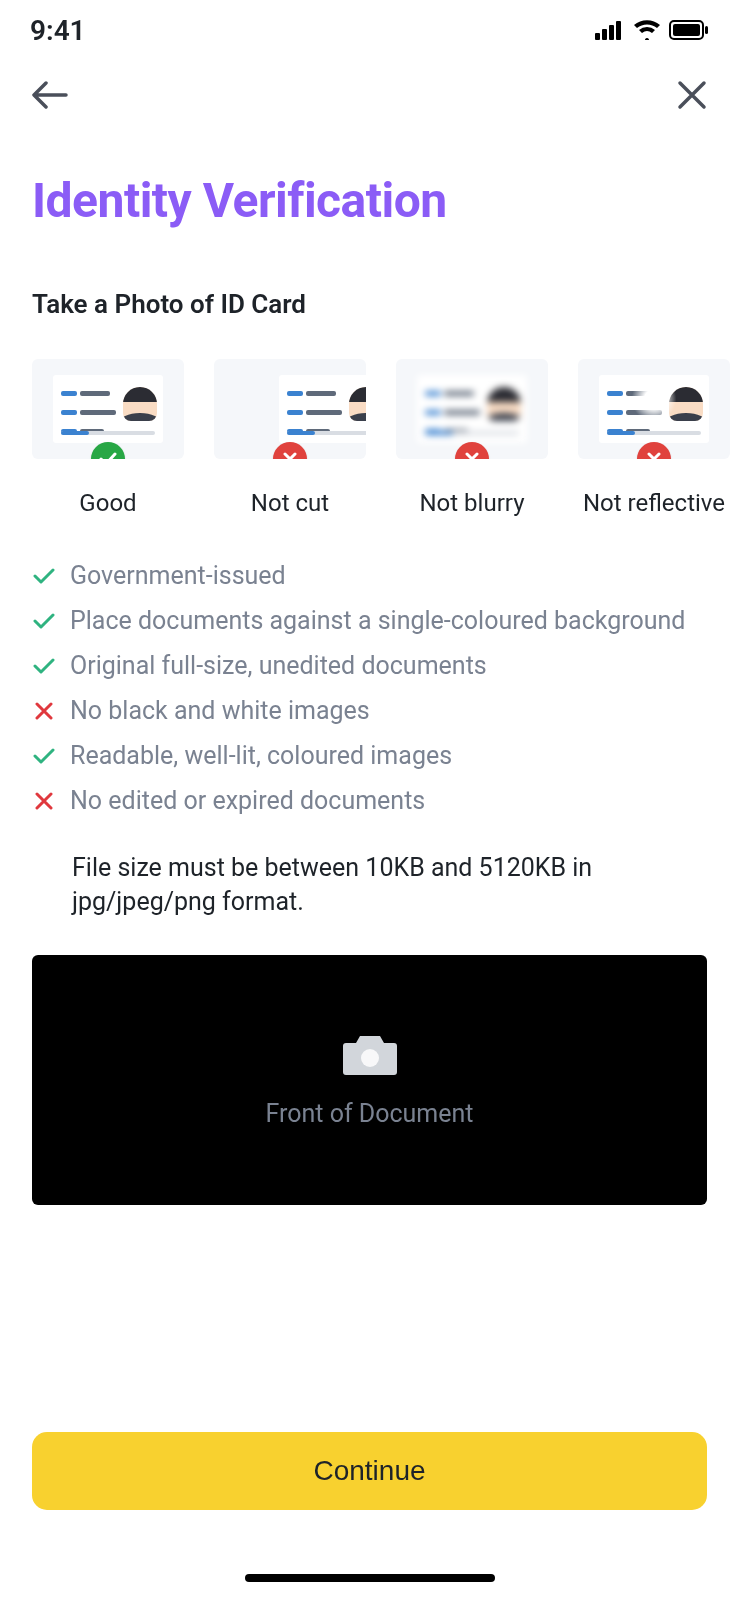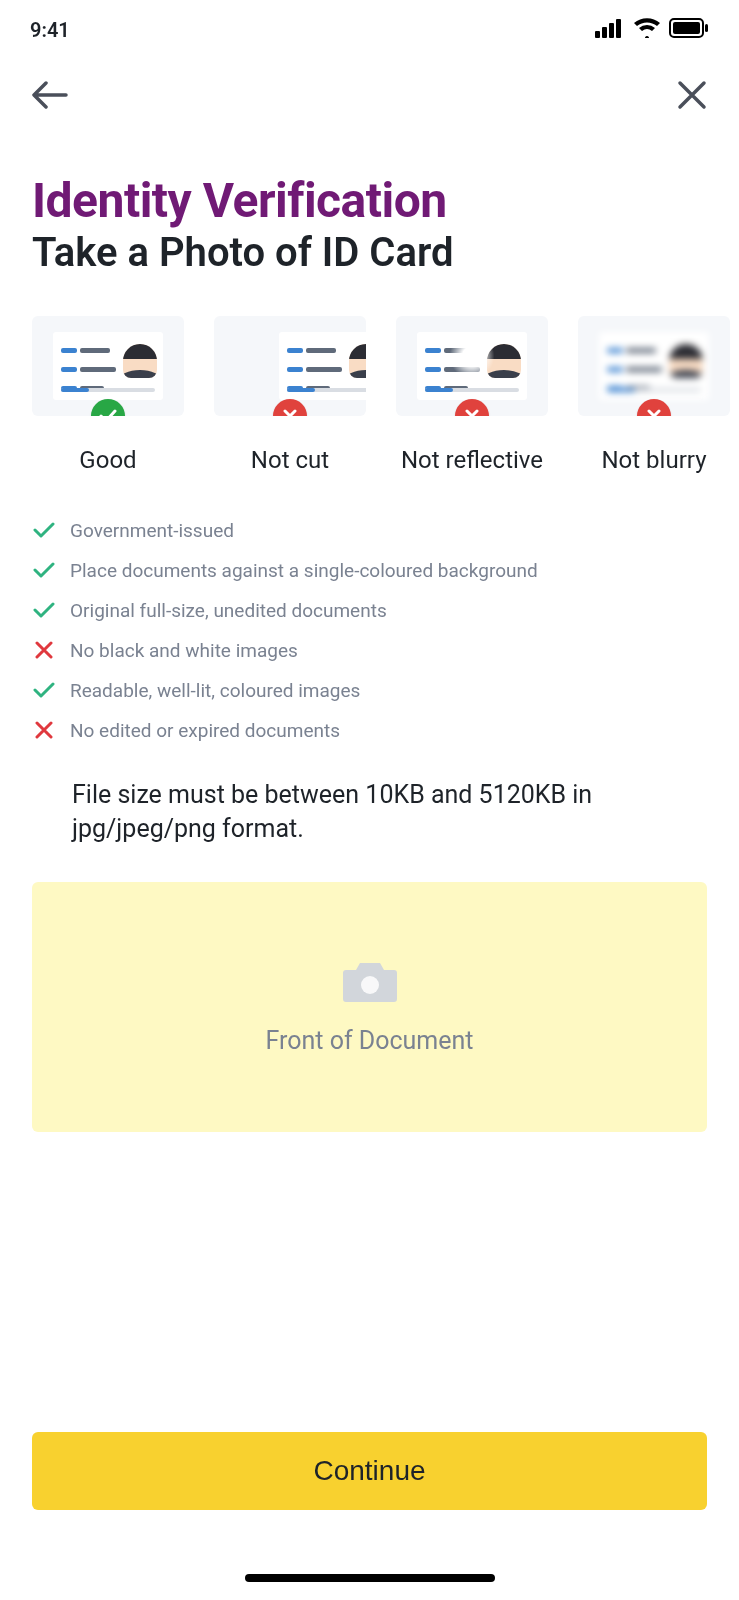--- a/index.html
+++ b/index.html
@@ -11,41 +11,42 @@
     color: #1e2329;
     position: relative;
     overflow: hidden;
   }
   .status-bar {
     height: 60px;
     display: flex;
     justify-content: space-between;
     align-items: center;
     padding: 0 30px;
-    font-size: 20px;
+    font-size: 28px;
     font-weight: 600;
   }
   .status-right { display: flex; align-items: center; gap: 8px; }
   .nav-bar {
     display: flex;
     justify-content: space-between;
     align-items: center;
     padding: 20px 32px 10px 32px;
   }
   .content { padding: 0 32px; }
   .page-title {
     font-size: 48px;
     font-weight: 700;
     margin-top: 48px;
     letter-spacing: -0.5px;
-    color: #701a75;
+    color: #8b5cf6;
   }
   .subtitle {
-    font-size: 40px;
+    font-size: 26px;
     font-weight: 600;
+    margin-top: 60px;
     color: #1e2329;
   }
   .examples-row {
     display: flex;
     justify-content: space-between;
     margin-top: 40px;
     gap: 30px;
   }
   .example {
     flex: 1;
@@ -91,49 +92,49 @@
     bottom: -17px;
     display:flex;align-items:center;justify-content:center;
     box-shadow: 0 1px 2px rgba(0,0,0,.15);
   }
   .badge-ok { background:#28a745; }
   .badge-bad { background:#e0423d; }
   .example-label { margin-top: 30px; font-size: 24px; color:#1e2329; }
   .rules { margin-top: 36px; }
   .rule {
     display:flex; align-items:center; gap:14px;
-    font-size: 19px; color:#7a8291;
+    font-size: 25px; color:#7a8291;
     padding: 8px 0;
   }
   .rule-icon{width:24px;height:24px;flex-shrink:0;display:flex;align-items:center;justify-content:center;}
   .note {
     margin-top: 28px;
     font-size: 25px;
     line-height: 1.35;
     color:#1e2329;
     margin-left:40px;
   }
   .upload-row{
     display:flex; gap:20px; margin-top:36px;
   }
   .upload-box{
     flex:1; height:250px;
-    background:#fef9c3;
+    background:#000000;
     border-radius:6px;
     display:flex; flex-direction:column; align-items:center; justify-content:center;
     gap:18px;
   }
   .upload-label{ font-size:25px; color:#7a8291;}
   .continue-btn{
     position:absolute;
     left:32px; right:32px; bottom:90px;
     height:78px;
     background:#f8d12f;
     border:none;
-    border-radius:6px;
+    border-radius:15px;
     font-size:28px;
     font-weight:500;
     color:#1e2329;
   }
   .home-indicator{
     position:absolute;
     bottom:18px; left:50%; transform:translateX(-50%);
     width:250px; height:8px;
     background:#000; border-radius:5px;
   }
@@ -233,20 +234,43 @@
         <div class="badge badge-bad">
           <svg width="14" height="14" viewBox="0 0 14 14">
               <path d="M2 2 L12 12 M12 2 L2 12" stroke="#fff" stroke-width="3" stroke-linecap="round"></path>
             </svg>
         </div>
       </div>
       <div class="example-label">Not cut</div>
     </div>
 
     <div class="example">
+      <div class="example-card blurry">
+        <div class="id-mini">
+          <div class="id-lines">
+            <div><span class="id-line id-blue"></span><span class="id-line id-gray" style="width:30px"></span></div>
+            <div><span class="id-line id-blue"></span><span class="id-line id-gray" style="width:36px"></span></div>
+            <div><span class="id-line id-blue"></span><span class="id-line id-gray" style="width:24px"></span></div>
+          </div>
+          <div class="id-face">
+              <div class="id-hair"></div>
+              <div class="id-body"></div>
+            </div>
+          <div class="id-strip"></div>
+        </div>
+        <div class="badge badge-bad">
+          <svg width="14" height="14" viewBox="0 0 14 14">
+              <path d="M2 2 L12 12 M12 2 L2 12" stroke="#fff" stroke-width="3" stroke-linecap="round"></path>
+            </svg>
+        </div>
+      </div>
+      <div class="example-label">Not blurry</div>
+    </div>
+
+    <div class="example">
       <div class="example-card reflect">
         <div class="id-mini">
           <div class="id-lines">
             <div><span class="id-line id-blue"></span><span class="id-line id-gray" style="width:30px"></span></div>
             <div><span class="id-line id-blue"></span><span class="id-line id-gray" style="width:36px"></span></div>
             <div><span class="id-line id-blue"></span><span class="id-line id-gray" style="width:24px"></span></div>
           </div>
           <div class="id-face">
               <div class="id-hair"></div>
               <div class="id-body"></div>
@@ -254,43 +278,20 @@
           <div class="id-strip"></div>
         </div>
         <div class="badge badge-bad">
           <svg width="14" height="14" viewBox="0 0 14 14">
               <path d="M2 2 L12 12 M12 2 L2 12" stroke="#fff" stroke-width="3" stroke-linecap="round"></path>
             </svg>
         </div>
       </div>
       <div class="example-label">Not reflective</div>
     </div>
-
-    <div class="example">
-      <div class="example-card blurry">
-        <div class="id-mini">
-          <div class="id-lines">
-            <div><span class="id-line id-blue"></span><span class="id-line id-gray" style="width:30px"></span></div>
-            <div><span class="id-line id-blue"></span><span class="id-line id-gray" style="width:36px"></span></div>
-            <div><span class="id-line id-blue"></span><span class="id-line id-gray" style="width:24px"></span></div>
-          </div>
-          <div class="id-face">
-              <div class="id-hair"></div>
-              <div class="id-body"></div>
-            </div>
-          <div class="id-strip"></div>
-        </div>
-        <div class="badge badge-bad">
-          <svg width="14" height="14" viewBox="0 0 14 14">
-              <path d="M2 2 L12 12 M12 2 L2 12" stroke="#fff" stroke-width="3" stroke-linecap="round"></path>
-            </svg>
-        </div>
-      </div>
-      <div class="example-label">Not blurry</div>
-    </div>
   </div>
 
   <div class="rules">
     <div class="rule">
       <span class="rule-icon">
           <svg width="22" height="16" viewBox="0 0 22 16">
             <path d="M2 8 L8 14 L20 2" stroke="#2fb380" stroke-width="3" fill="none" stroke-linecap="round" stroke-linejoin="round"></path>
           </svg>
         </span>
       <span>Government-issued</span>

